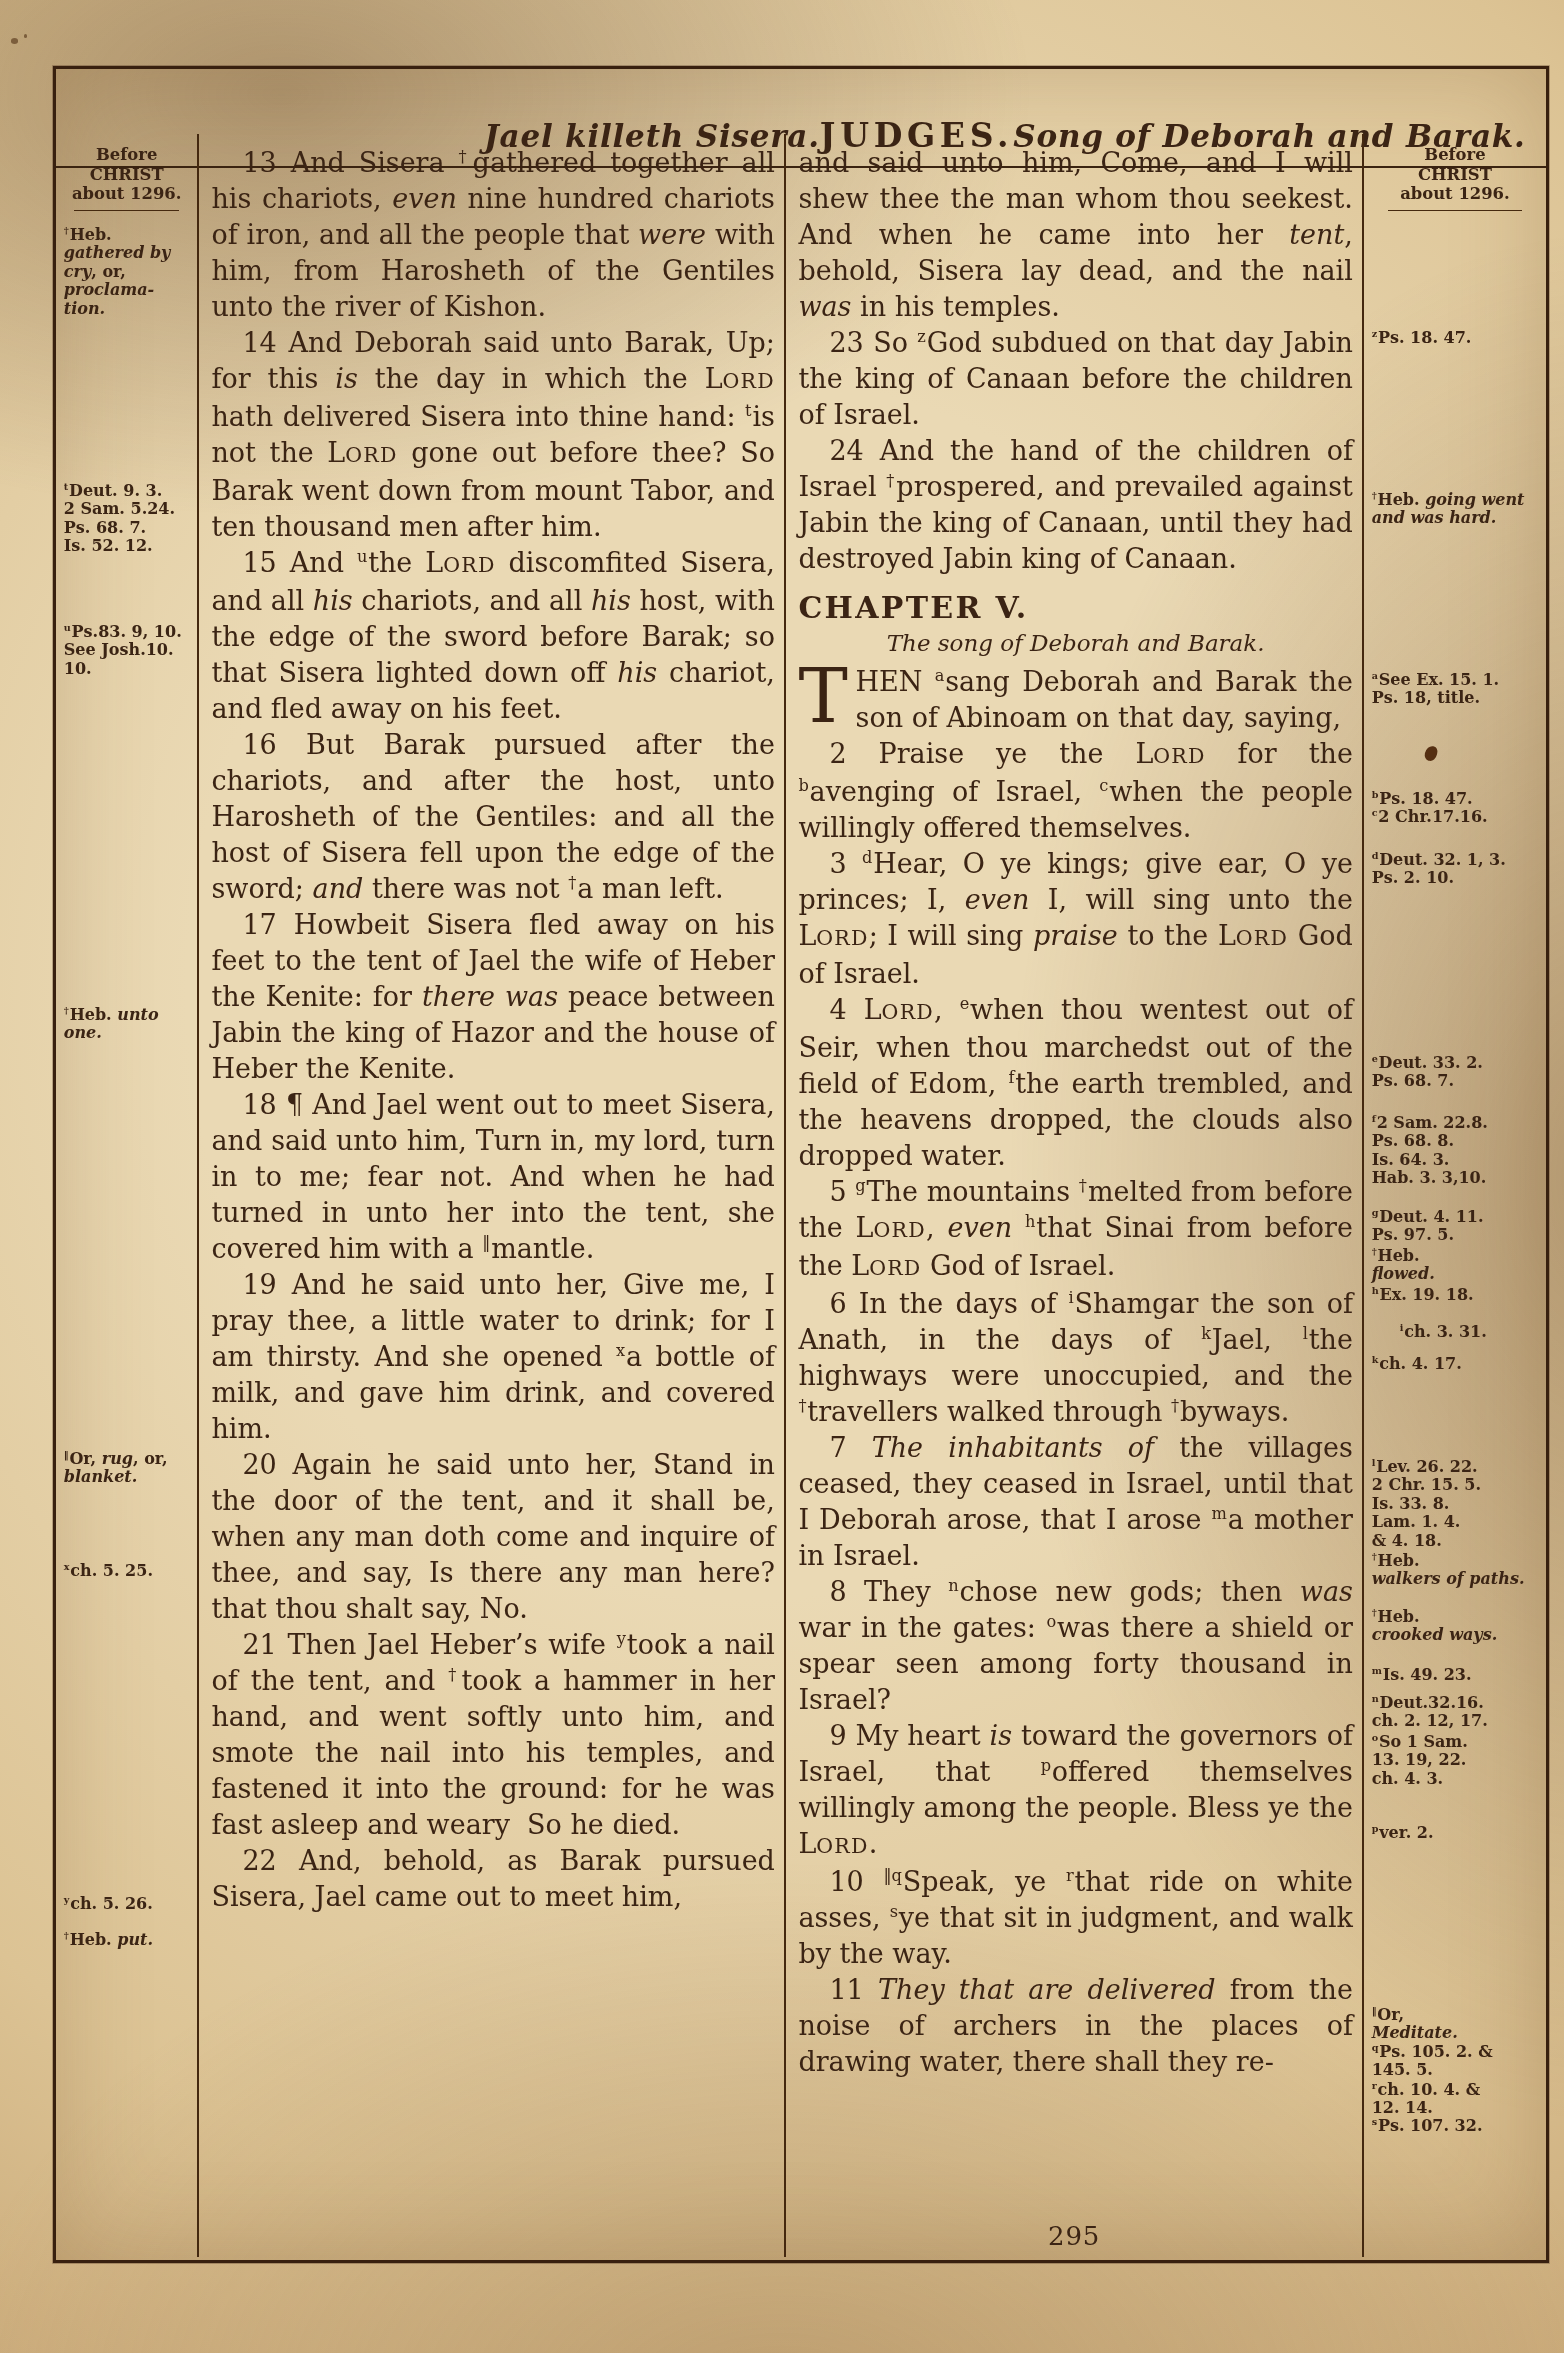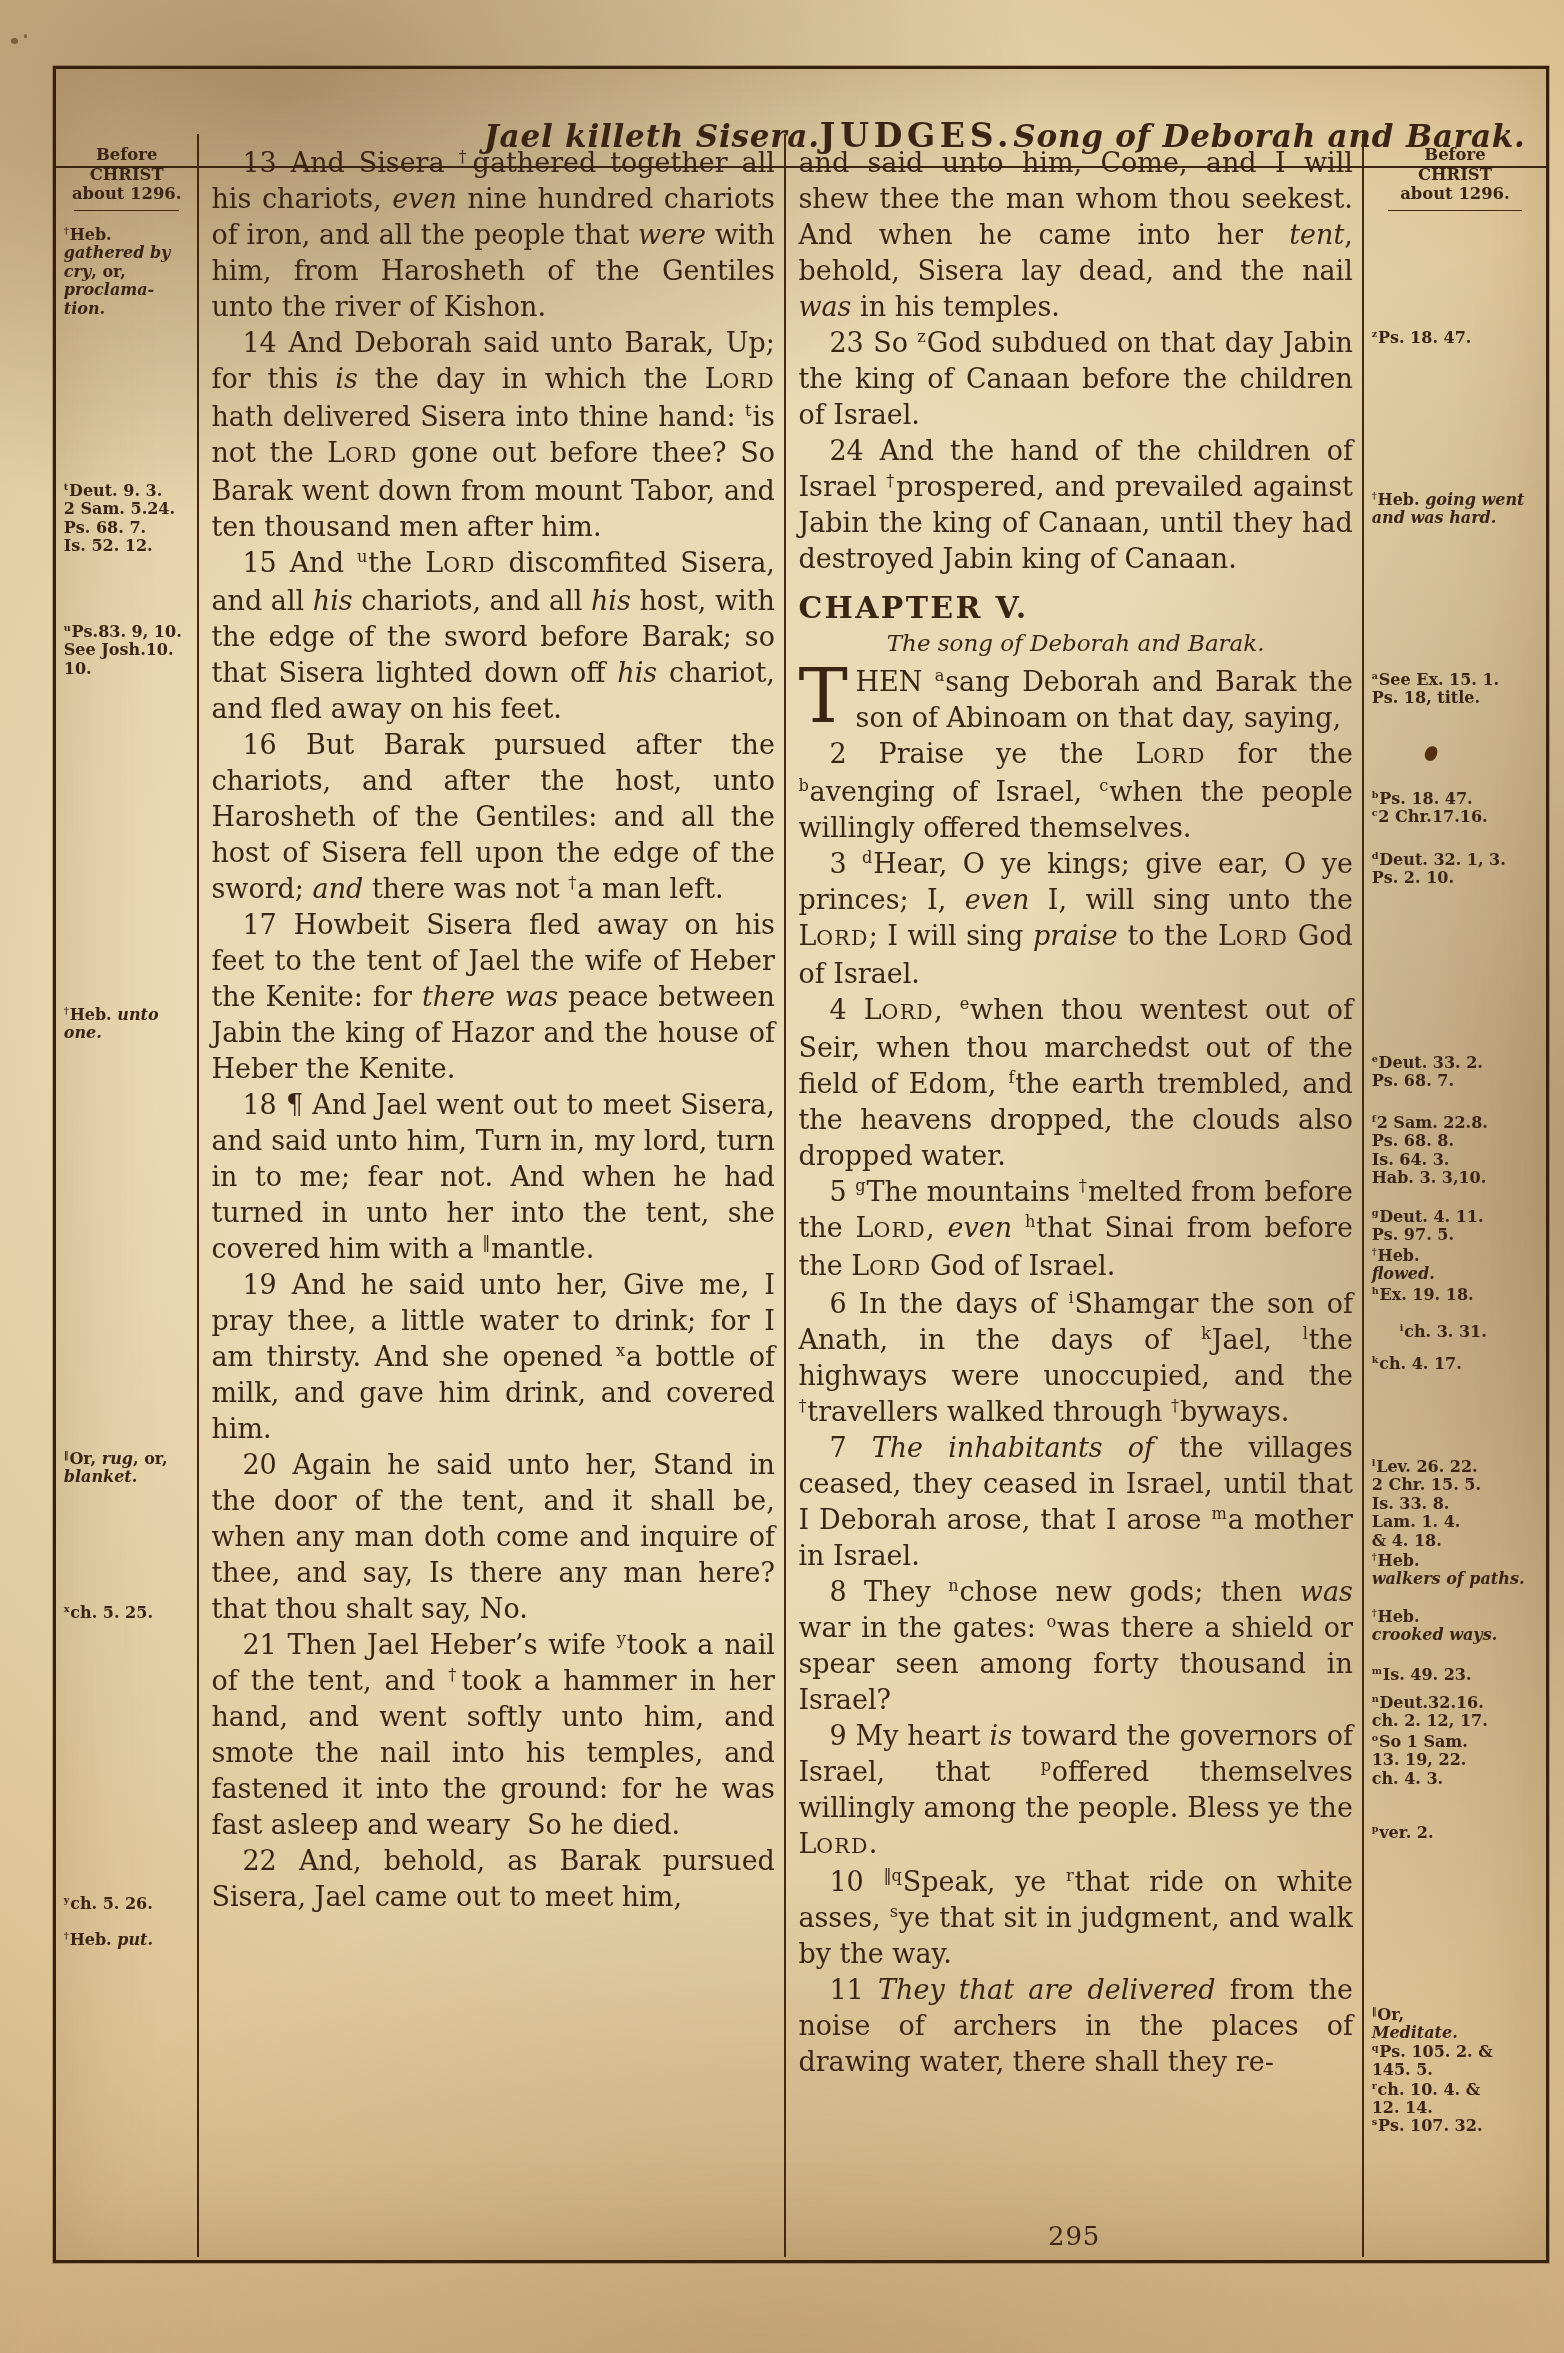--- a/index.html
+++ b/index.html
@@ -74,21 +74,21 @@
         <span>CHRIST</span><br>
         <span>about 1296.</span>
         <hr class="bc-rule">
       </div>
       <div>
           <div class="mnote" style="top: 92px;"><r>†</r>Heb. <i>gathered by cry</i>, or, <i>proclama-tion.</i></div>
           <div class="mnote" style="top: 348px;"><r>t</r>Deut. 9. 3.<br>2 Sam. 5.24.<br>Ps. 68. 7.<br>Is. 52. 12.</div>
           <div class="mnote" style="top: 489px;"><r>u</r>Ps.83. 9, 10.<br>See Josh.10.<br>10.</div>
           <div class="mnote" style="top: 872px;"><r>†</r>Heb. <i>unto one.</i></div>
           <div class="mnote" style="top: 1316px;"><r>‖</r>Or, <i>rug</i>, or, <i>blanket.</i></div>
-          <div class="mnote" style="top: 1470px;"><r>x</r>ch. 5. 25.</div>
+          <div class="mnote" style="top: 1428px;"><r>x</r>ch. 5. 25.</div>
           <div class="mnote" style="top: 1761px;"><r>y</r>ch. 5. 26.</div>
           <div class="mnote" style="top: 1797px;"><r>†</r>Heb. <i>put.</i></div>
         </div>
     </div>
 
     <div class="vrule"></div>
 
     <div class="text-col left">
       <div>
           <p class="verse">13 And Sisera <r>†</r>gathered together all his chariots, <i>even</i> nine hundred chariots of iron, and all the people that <i>were</i> with him, from Harosheth of the Gentiles unto the river of Kishon.</p>

